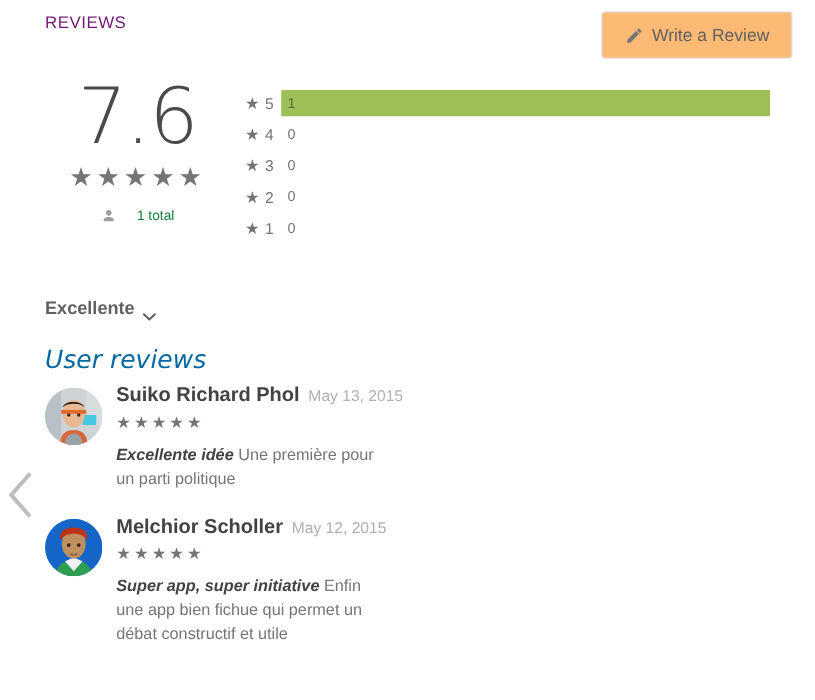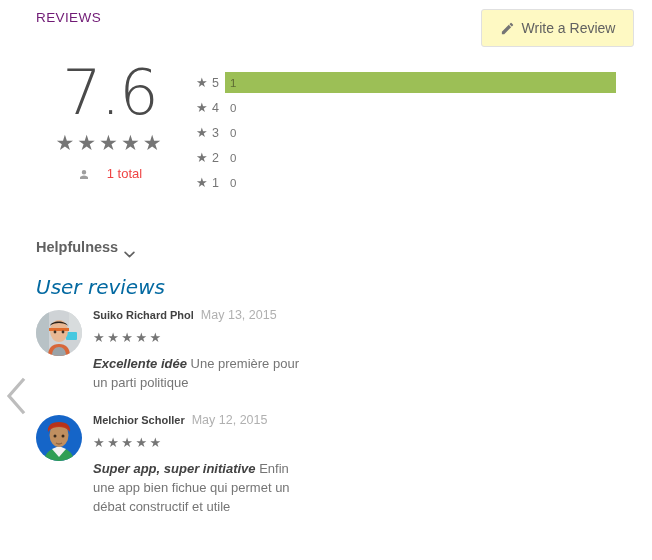--- a/index.html
+++ b/index.html
@@ -34,21 +34,21 @@
     font-weight: 400;
   }
   #write-review-button {
     position: absolute;
     right: 18px;
     top: 9px;
     width: 153px;
     height: 38px;
     border: 1px solid #e0e0e0;
     border-radius: 3px;
-    background: #fef9c3;
+    background: #fdba74;
     display: flex;
     align-items: center;
     justify-content: center;
     cursor: pointer;
   }
   #write-review-button .pencil {
     width: 15px;
     height: 15px;
     margin-right: 7px;
     display: inline-block;
@@ -90,22 +90,22 @@
     display: flex;
     align-items: center;
     justify-content: center;
     gap: 5px;
   }
   #score-total-row .person-ic {
     width: 12px; height: 13px;
     display: inline-block;
   }
   #score-total-label {
-    font-size: 13px;
-    color: #ef4444;
+    font-size: 11px;
+    color: #15803d;
     margin-left: 12px;
   }
 
   
   #histogram {
     position: absolute;
     left: 196px;
     top: 70px;
     width: 420px;
   }
@@ -211,21 +211,21 @@
     border-radius: 50%;
     overflow: hidden;
   }
   .review-head {
     display: flex;
     align-items: baseline;
     gap: 7px;
     height: 17px;
   }
   .review-author {
-    font-size: 11px;
+    font-size: 16px;
     font-weight: bold;
     color: #424242;
     white-space: nowrap;
   }
   .review-date {
     font-size: 12.5px;
     color: #b0b0b0;
     white-space: nowrap;
   }
   .review-stars {
@@ -321,21 +321,21 @@
       <span class="hist-star">★</span>
       <span class="hist-num">1</span>
       <div class="hist-track">
         <span class="hist-count zero">0</span>
       </div>
     </div>
   </div>
 
 <div id="filter-bar">
     <div class="filter-item">
-      <span class="filter-label">Helpfulness</span>
+      <span class="filter-label">Excellente</span>
       <span class="chev"><svg viewBox="0 0 12 8" width="11" height="7">
           <polyline points="1,1.6 6,6.4 11,1.6" fill="none" stroke="#616161" stroke-width="1.9" stroke-linecap="round" stroke-linejoin="round"></polyline>
         </svg></span>
     </div>
   </div>
 
 <div id="user-reviews-heading">User reviews</div>
 
 <div id="reviews-list">
     <div class="review">

